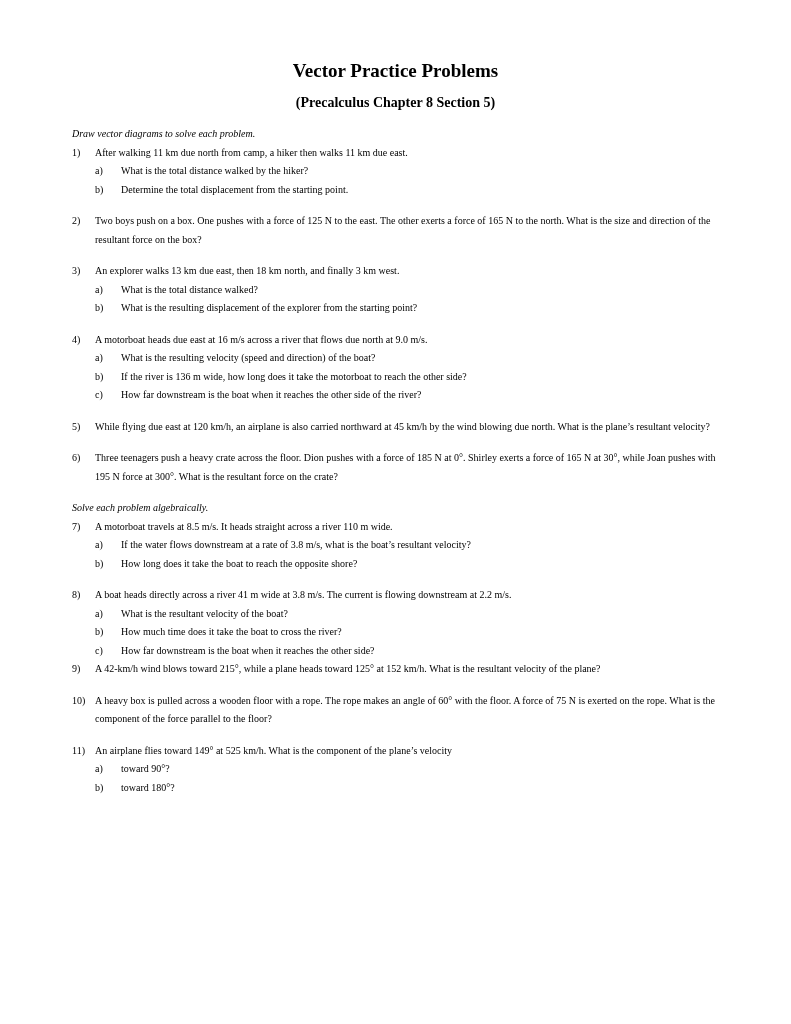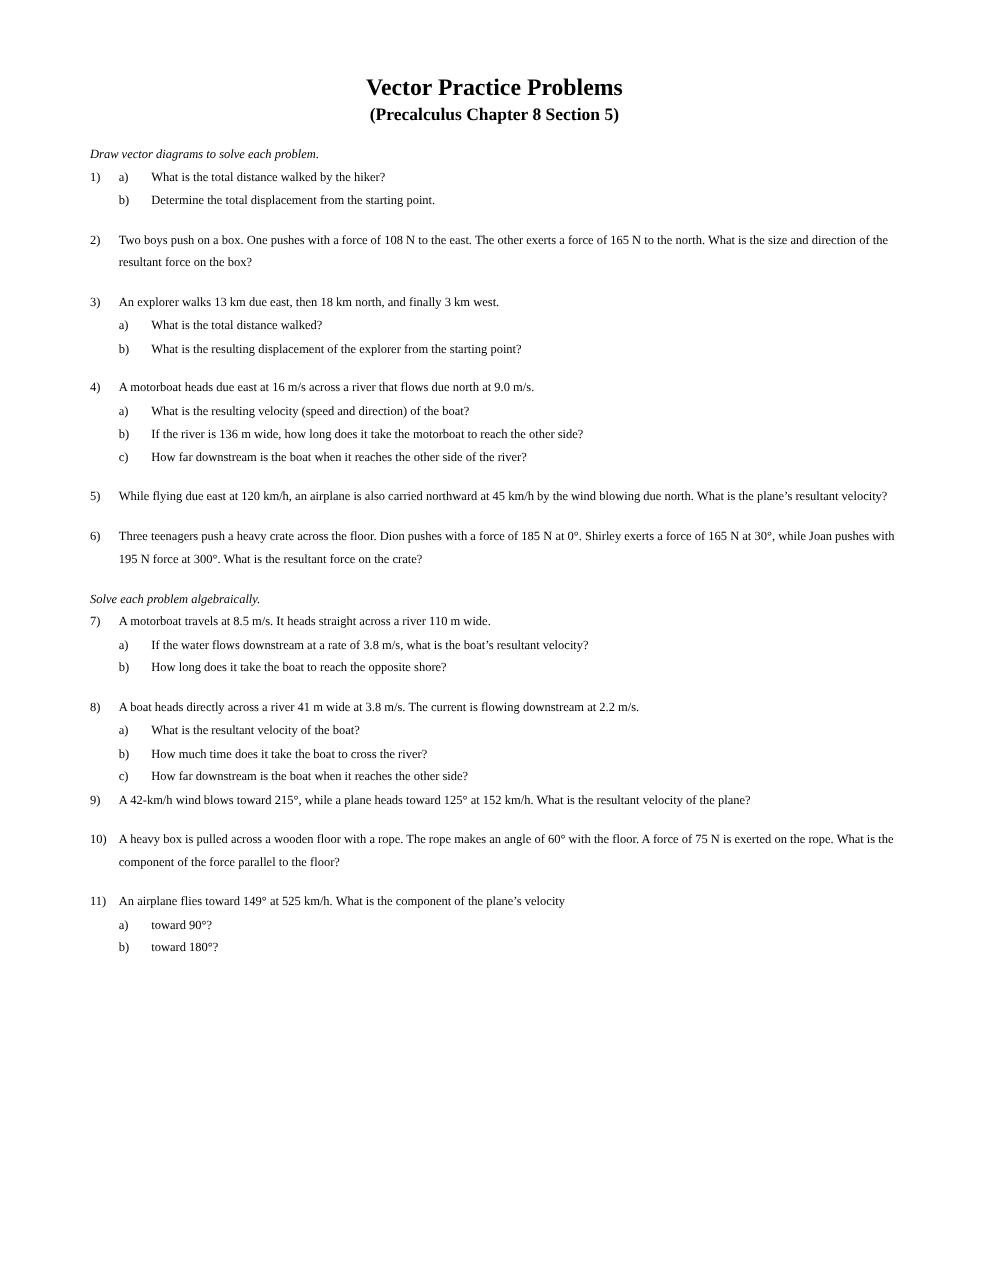--- a/index.html
+++ b/index.html
@@ -25,21 +25,21 @@
   }
   .title {
     font-size: 19px;
     font-weight: bold;
     line-height: 22px;
   }
   .subtitle {
     font-size: 14px;
     font-weight: bold;
     line-height: 18px;
-    margin-top: 2px;
+    margin-top: 12px;
   }
   .sections {
     margin-top: 9px;
     font-size: 10px;
     line-height: 18.5px;
   }
   .instruction {
     margin: 13px 0 0 0;
     font-style: italic;
   }
@@ -76,34 +76,35 @@
 <div class="page">
   <div class="title-block">
     <div class="title">Vector Practice Problems</div>
     <div class="subtitle">(Precalculus Chapter 8 Section 5)</div>
   </div>
   <div class="sections" id="sections">
       <p class="instruction">Draw vector diagrams to solve each problem.</p>
       <div class="problem">
         <span class="num">1)</span>
         <div class="pbody">
+          <div class="ptext">After walking 11 km due north from camp, a hiker then walks 11 km due east.</div>
           <div class="part">
             <span class="plabel">a)</span>
             <span class="ptext">What is the total distance walked by the hiker?</span>
           </div>
           <div class="part">
             <span class="plabel">b)</span>
             <span class="ptext">Determine the total displacement from the starting point.</span>
           </div>
         </div>
       </div>
       <div class="problem gap">
         <span class="num">2)</span>
         <div class="pbody">
-          <div class="ptext">Two boys push on a box. One pushes with a force of 108 N to the east. The other exerts a force of 165 N to the north. What is the size and direction of the resultant force on the box?</div>
+          <div class="ptext">Two boys push on a box. One pushes with a force of 125 N to the east. The other exerts a force of 165 N to the north. What is the size and direction of the resultant force on the box?</div>
         </div>
       </div>
       <div class="problem gap">
         <span class="num">3)</span>
         <div class="pbody">
           <div class="ptext">An explorer walks 13 km due east, then 18 km north, and finally 3 km west.</div>
           <div class="part">
             <span class="plabel">a)</span>
             <span class="ptext">What is the total distance walked?</span>
           </div>

